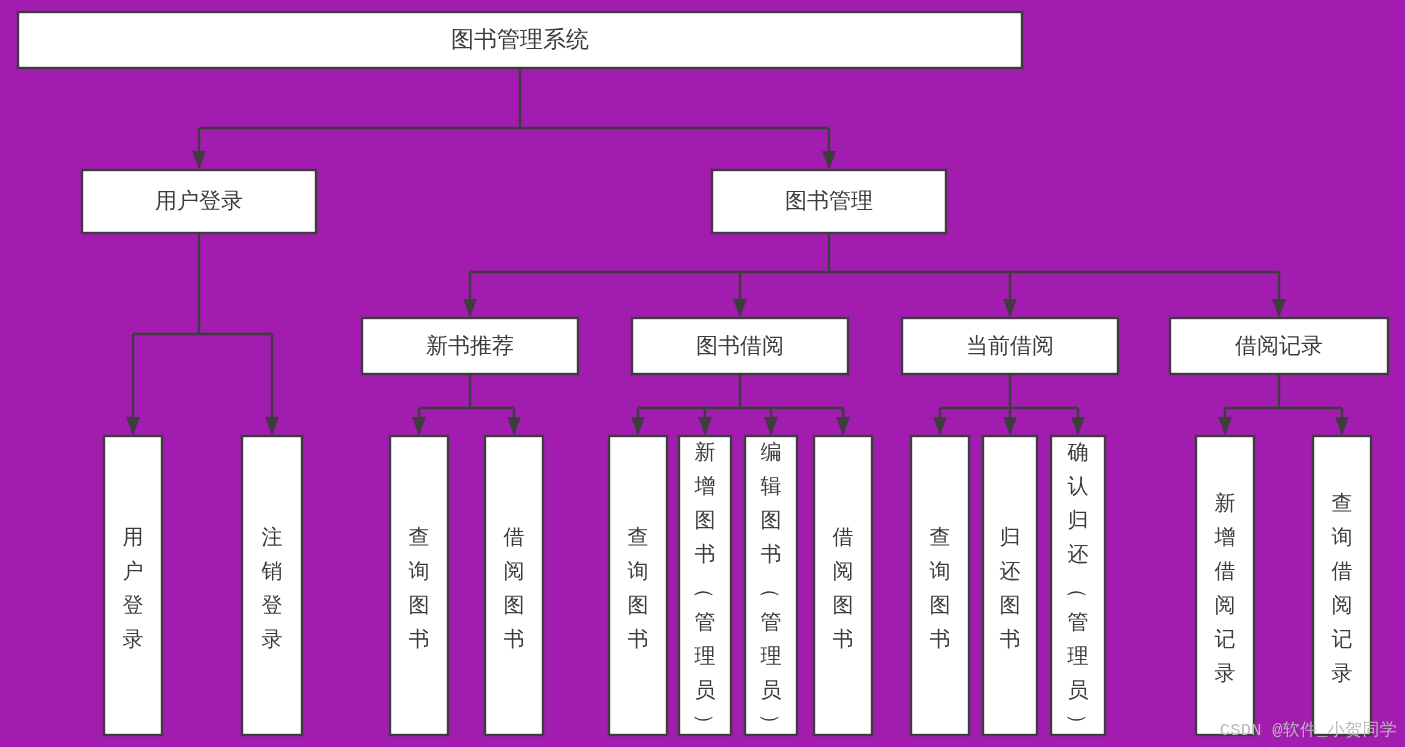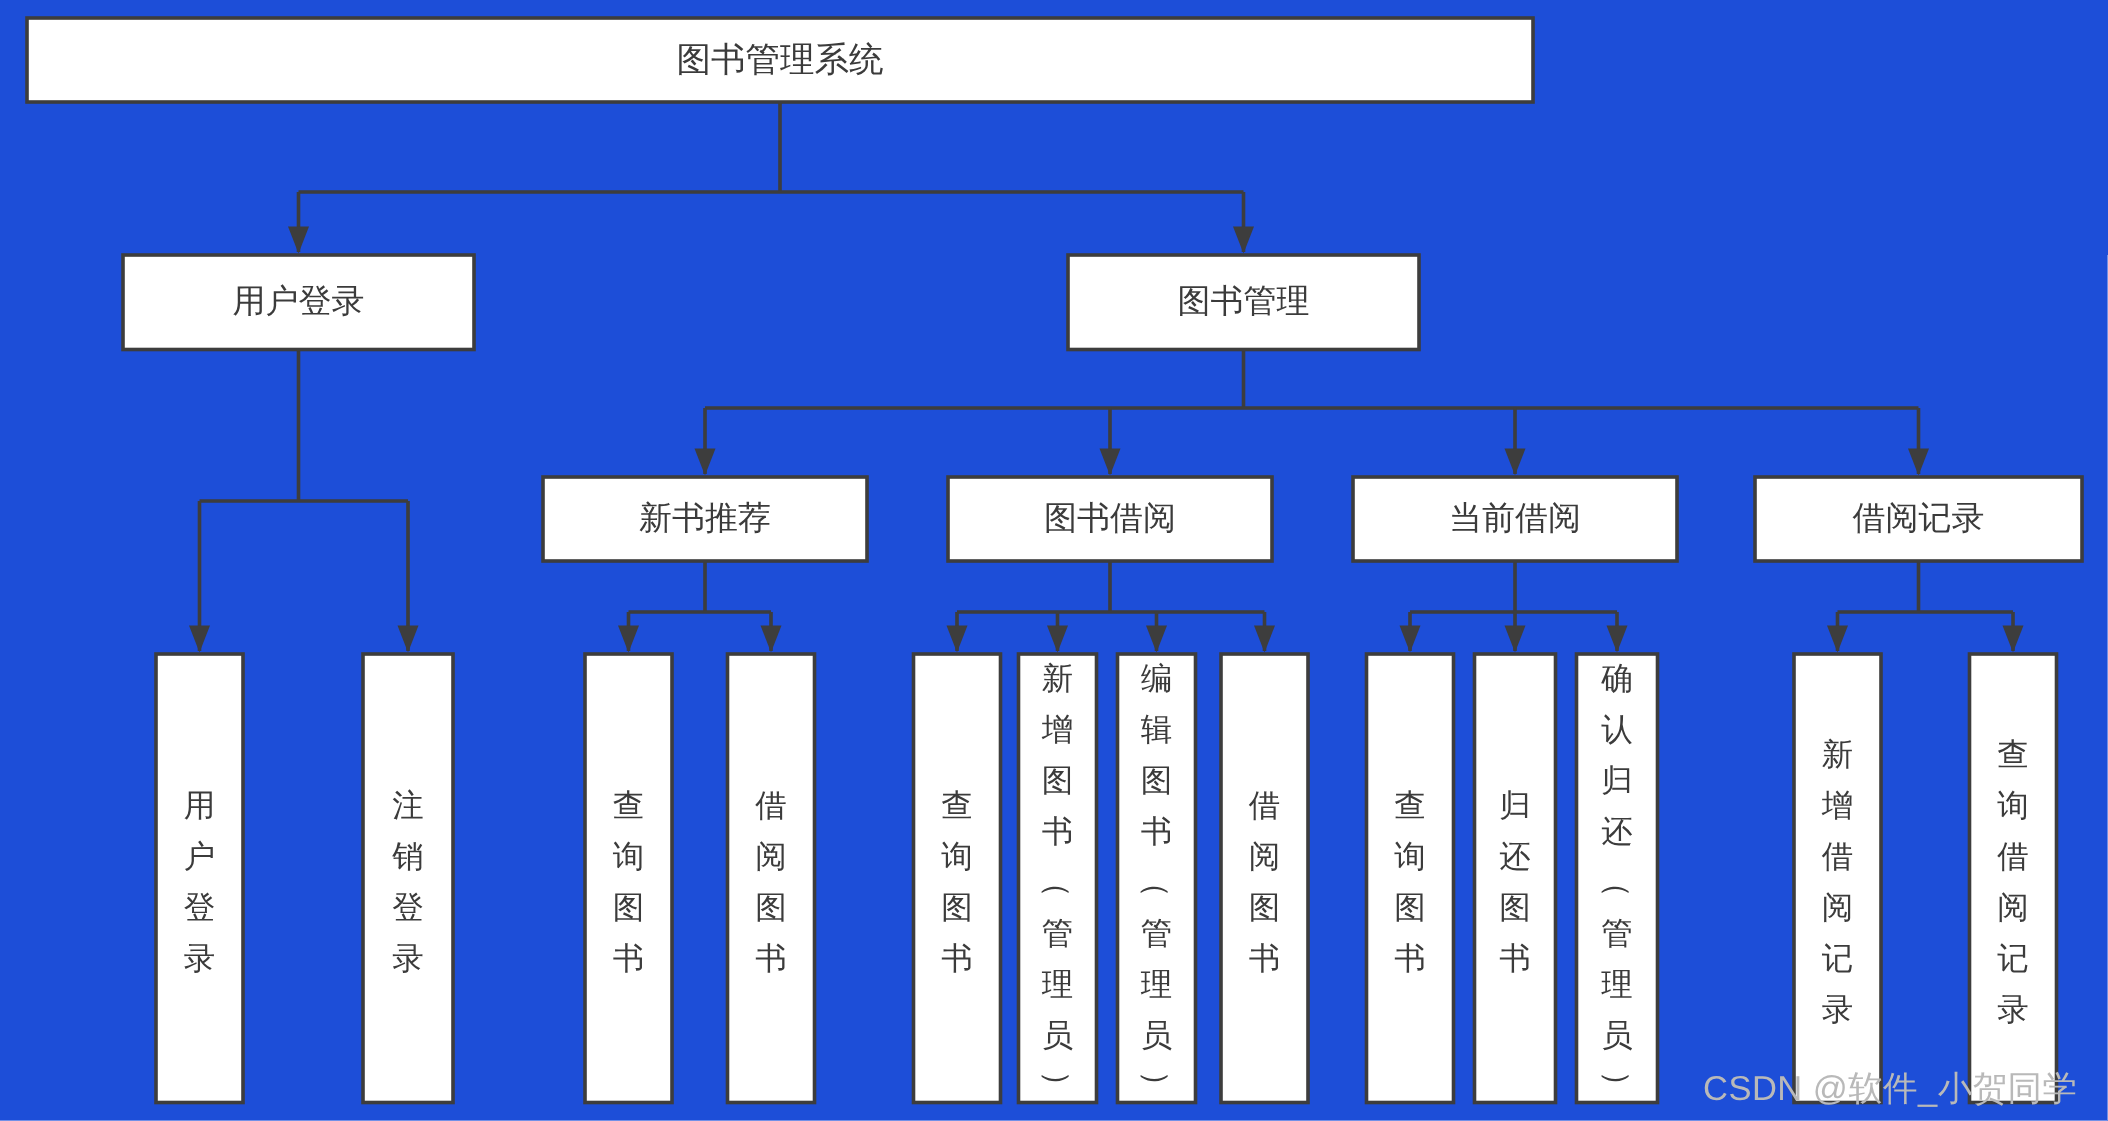--- a/index.html
+++ b/index.html
@@ -11,21 +11,21 @@
   body {
     width: 1405px;
     height: 747px;
     font-family: "Liberation Sans", "DejaVu Sans", sans-serif;
     overflow: hidden;
   }
   #diagram-root {
     position: relative;
     width: 1405px;
     height: 747px;
-    background: #1d4ed8;
+    background: #a21caf;
   }
   svg#tree-svg {
     position: absolute;
     left: 0;
     top: 0;
     width: 1405px;
     height: 747px;
     display: block;
   }
   .node-box {
@@ -54,24 +54,24 @@
     stroke-width: 2.4;
     fill: none;
     stroke-linecap: butt;
   }
   .arrow-head {
     fill: #3d3d3d;
     stroke: none;
   }
   .watermark {
     position: absolute;
-    right: 20px;
+    right: 8px;
     bottom: 6px;
-    font-family: Liberation Sans, sans-serif;
-    font-size: 23px;
+    font-family: Liberation Mono, monospace;
+    font-size: 17px;
     color: #b9b9b9;
     letter-spacing: 0.3px;
     white-space: nowrap;
     user-select: none;
   }
 </style>
 </head>
 <body>
 
 <div id="diagram-root">

